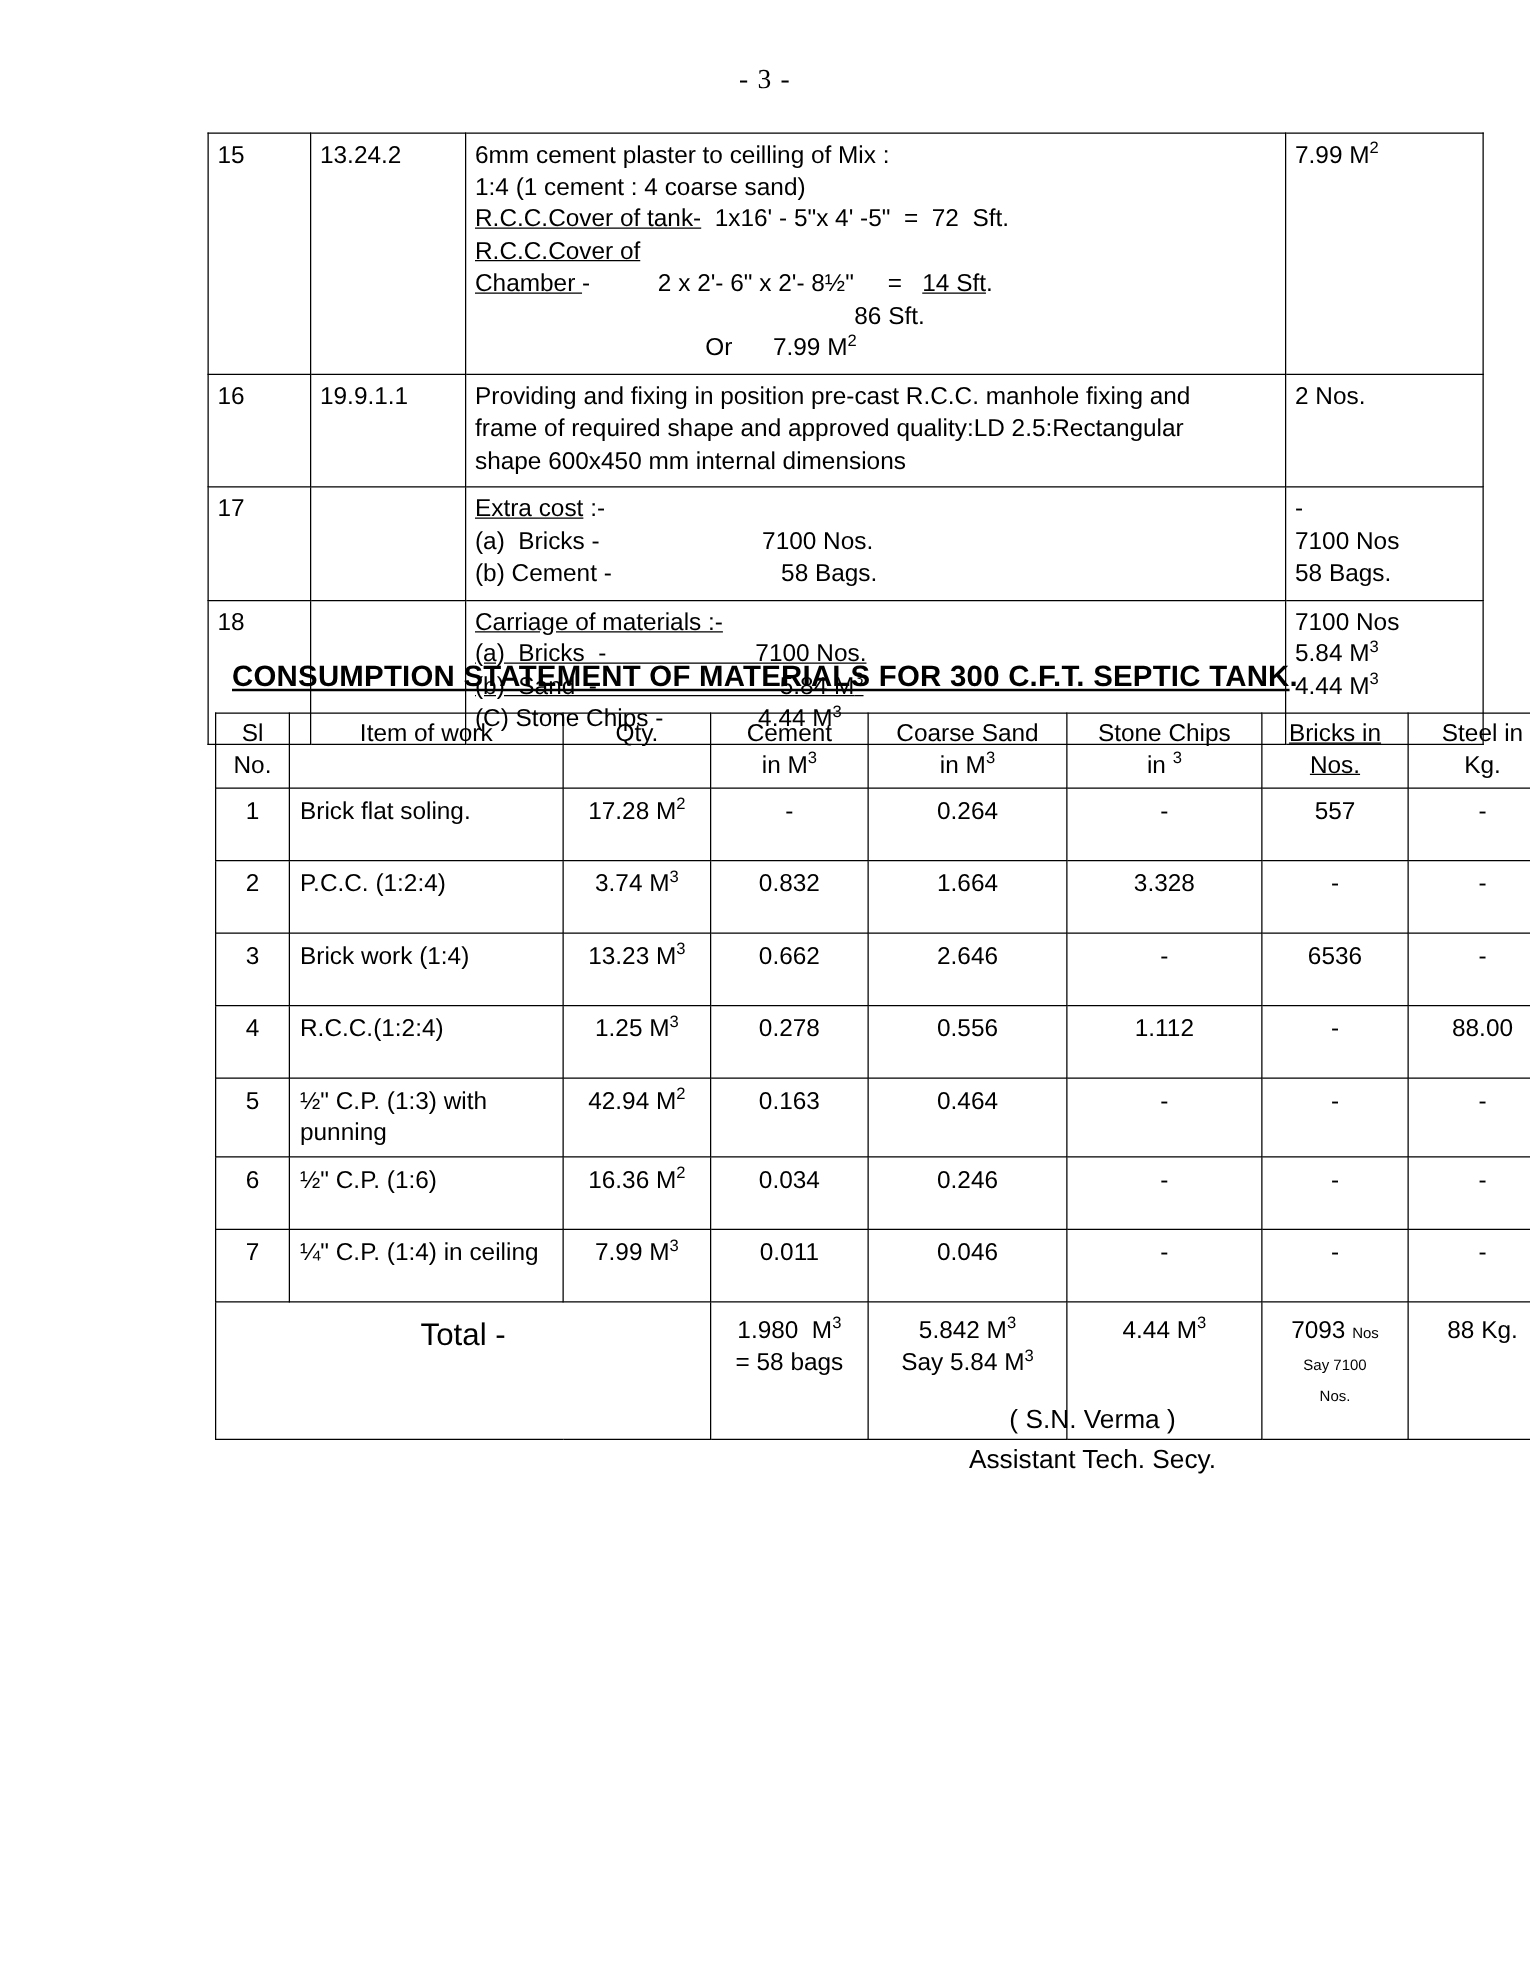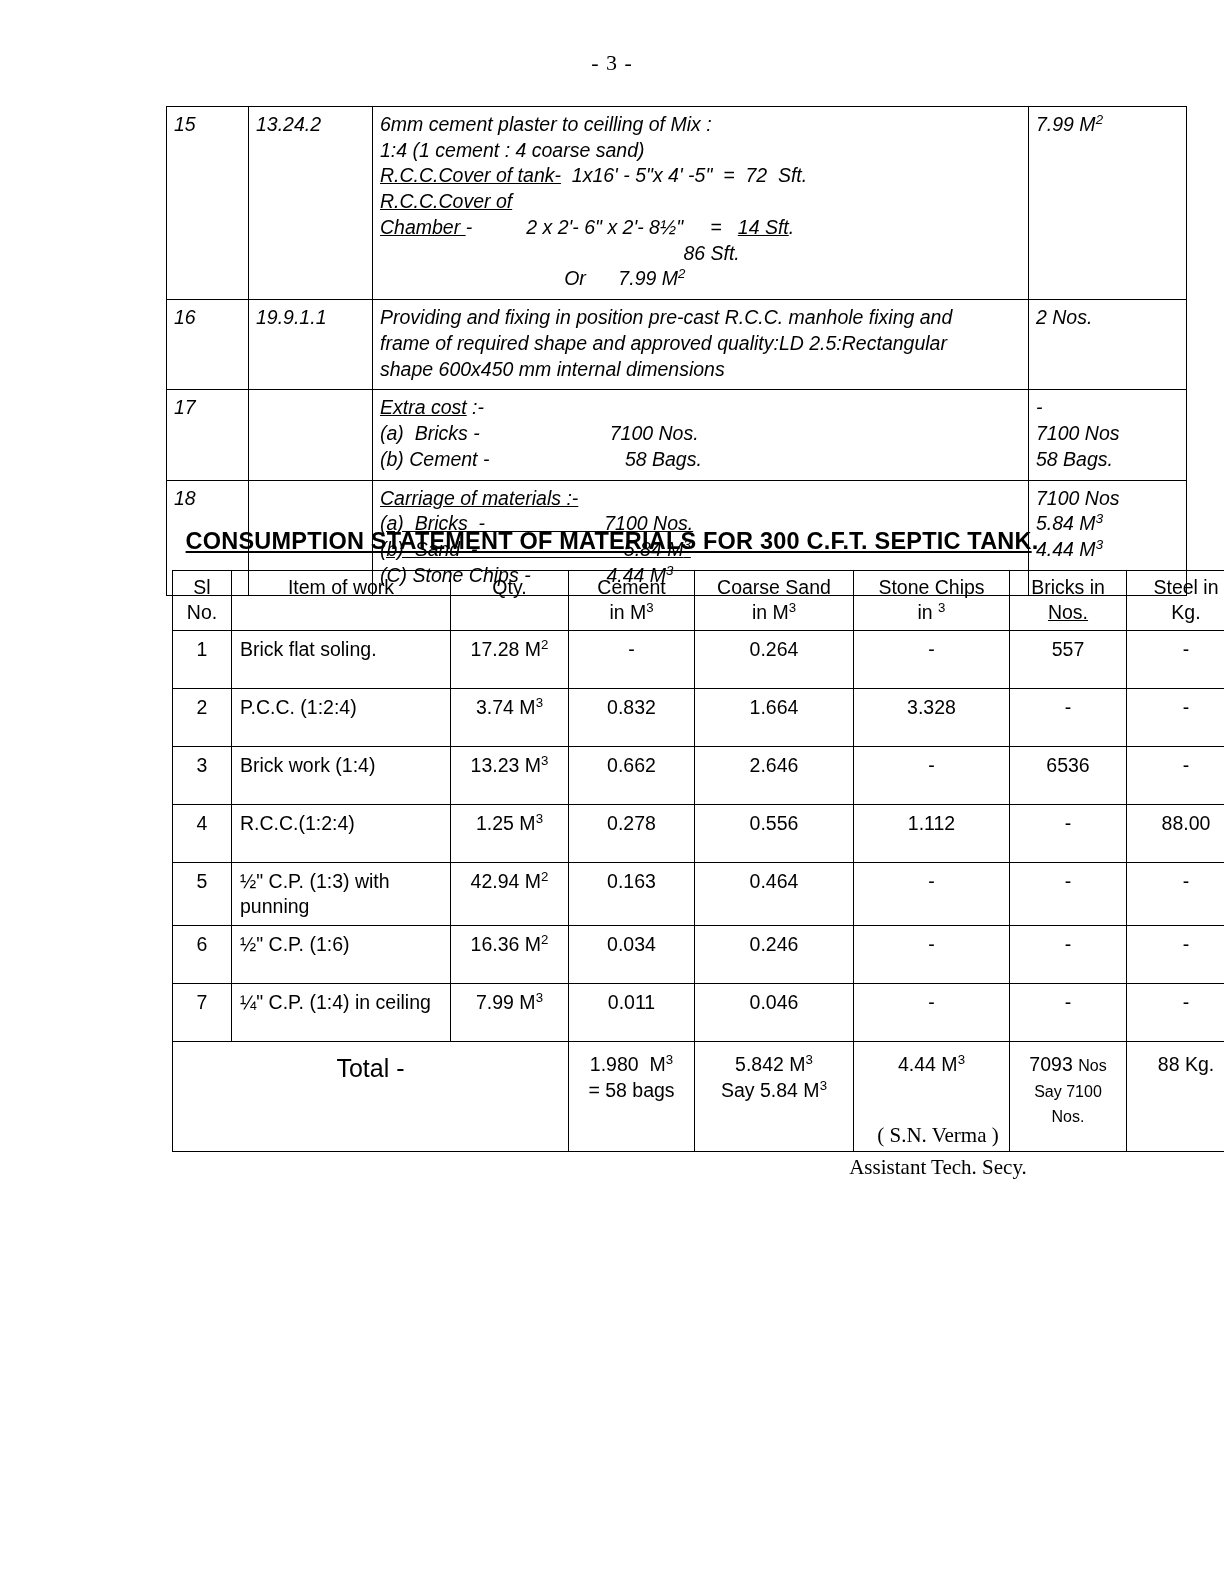--- a/index.html
+++ b/index.html
@@ -39,21 +39,20 @@
     width: 960px;
     border-collapse: collapse;
     table-layout: fixed;
     font-size: 19.5px;
   }
   table.sched td {
     border: 1px solid #000000;
     vertical-align: top;
     padding: 5px 7px 7px 7px;
     line-height: 1.32;
-    font-style: italic;
   }
   .c-sl    { width: 67px;  text-align: left; padding-left: 12px; }
   .c-code  { width: 109px; text-align: left; padding-left: 11px; }
   .c-desc  { width: 641px; }
   .c-qty   { width: 143px; padding-left: 10px; }
 
   .sup { font-size: 0.68em; vertical-align: super; line-height: 0; }
   .u { text-decoration: underline; }
   .nowrap { white-space: pre; }
 
@@ -108,32 +107,31 @@
     font-size: 25px;
     font-weight: bold;
     padding-top: 10px !important;
   }
   .total-cell {
     font-weight: bold;
     text-align: center !important;
     padding-top: 10px !important;
     height: 95px;
   }
-  .small-nos { font-size: 16px; }
+  .small-nos { font-size: 12px; }
 
   
   .signature {
     position: absolute;
     top: 1120px;
-    left: 728px;
+    left: 664px;
     width: 420px;
     text-align: center;
     font-size: 21px;
     line-height: 1.5;
-    font-family: Liberation Serif, serif;
   }
 </style>
 </head>
 <body>
 
 <div class="page">
 
   <div class="page-number">- 3 -</div>
 
   <table class="sched">

